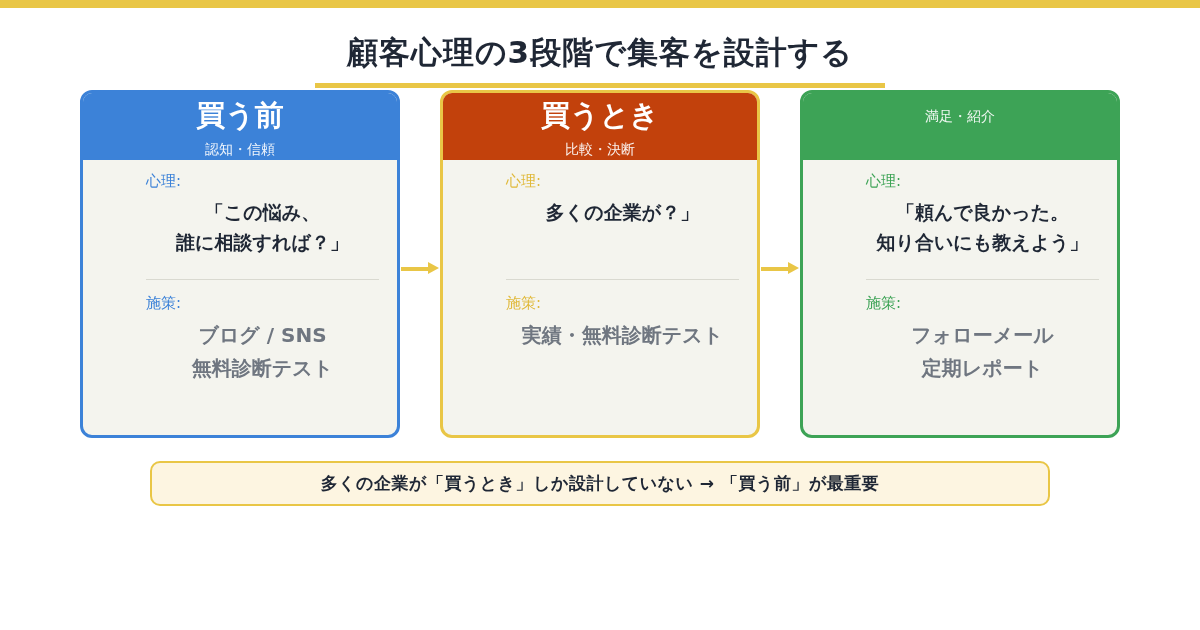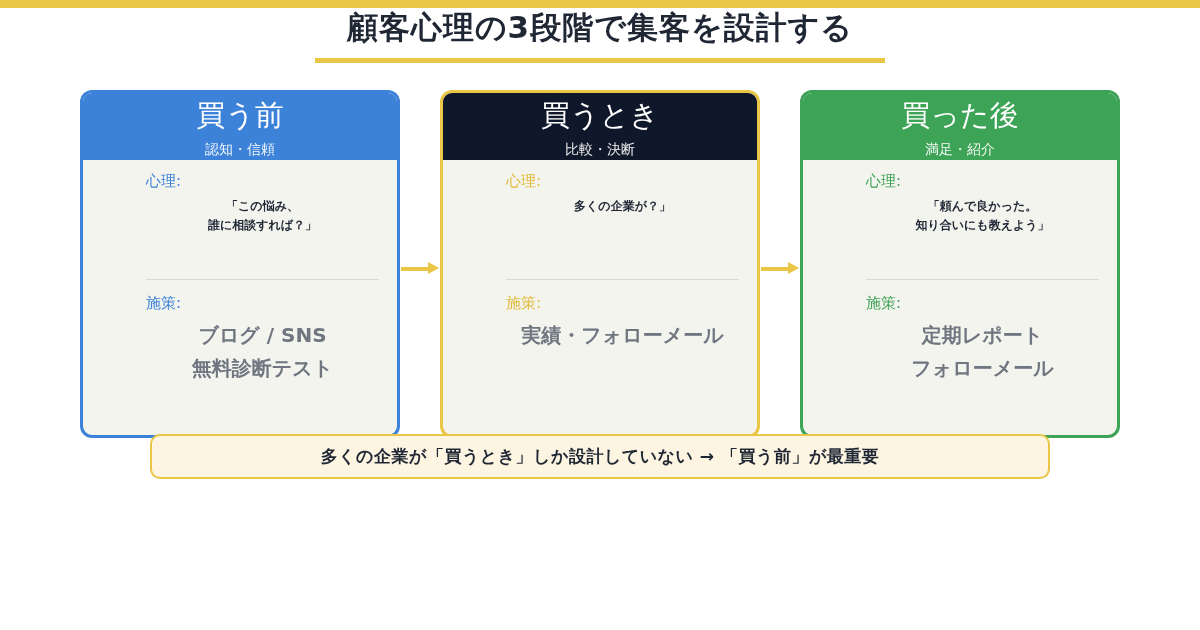--- a/index.html
+++ b/index.html
@@ -10,52 +10,52 @@
     position: relative;
     overflow: hidden;
   }
   .canvas { position: absolute; left: 0; top: 0; width: 1200px; height: 630px; }
 
   .top-bar {
     position: absolute; left: 0; top: 0; width: 1200px; height: 8px;
     background: #e9c646;
   }
 
-  .title-wrap { position: absolute; left: 0; top: 7px; width: 1200px; text-align: center; }
+  .title-wrap { position: absolute; left: 0; top: 32px; width: 1200px; text-align: center; }
   .page-title {
     font-size: 31px; font-weight: 800; color: #1f2735; letter-spacing: 1px;
   }
   .title-underline {
     width: 570px; height: 5px; background: #e9c646; margin: 9px auto 0;
   }
 
   .card {
     position: absolute; top: 90px; width: 320px; height: 348px;
     background: #f4f4ee; border-radius: 12px; overflow: hidden;
     border: 3px solid;
   }
   .card.blue   { left: 80px;  border-color: #3c82d8; }
   .card.yellow { left: 440px; border-color: #e9c646; }
   .card.green  { left: 800px; border-color: #3da356; }
 
   .card-header { height: 67px; text-align: center; padding-top: 6px; }
   .card.blue   .card-header { background: #3c82d8; }
-  .card.yellow .card-header { background: #0f172a; }
+  .card.yellow .card-header { background: #c2410c; }
   .card.green  .card-header { background: #3da356; }
-  .card-title { font-size: 29px; font-weight: 400; color: #ffffff; line-height: 1.15; }
+  .card-title { font-size: 29px; font-weight: 700; color: #ffffff; line-height: 1.15; }
   .card-subtitle { font-size: 14px; color: rgba(255,255,255,0.92); margin-top: 9px; }
 
   .card-body { padding: 12px 18px 0; margin-left: 45px; }
   .section-label { font-size: 15px; font-weight: 500; }
   .card.blue   .section-label { color: #3c82d8; }
   .card.yellow .section-label { color: #e0b93a; }
   .card.green  .section-label { color: #3da356; }
 
   .quote {
-    text-align: center; font-size: 12px; font-weight: 700; color: #1f2735;
+    text-align: center; font-size: 19px; font-weight: 700; color: #1f2735;
     line-height: 1.6; margin-top: 6px; min-height: 62px;
   }
   .divider { border: none; border-top: 1px solid #d9d9d0; margin: 20px 0 14px; }
   .measures {
     text-align: center; font-size: 20px; font-weight: 600; color: #6f7680;
     line-height: 1.65; margin-top: 6px;
   }
 
   .arrow {
     position: absolute; top: 264px; width: 38px; height: 9px;
@@ -66,21 +66,21 @@
     position: absolute; left: 0; top: 2.5px; width: 30px; height: 4px; background: #e9c646;
   }
   .arrow .head {
     position: absolute; right: 0; top: -2px; width: 0; height: 0;
     border-left: 11px solid #e9c646;
     border-top: 6.5px solid transparent;
     border-bottom: 6.5px solid transparent;
   }
 
   .note-banner {
-    position: absolute; left: 150px; top: 434px; width: 900px; height: 45px;
+    position: absolute; left: 150px; top: 461px; width: 900px; height: 45px;
     background: #fdf5e1; border: 2px solid #e9c646; border-radius: 10px;
     display: flex; align-items: center; justify-content: center;
   }
   .note-text { font-size: 17px; font-weight: 700; color: #1f2735; letter-spacing: 0.5px; }
 </style>
 </head>
 <body>
 
 <div class="canvas">
 
@@ -122,46 +122,45 @@
       <div class="card-subtitle">比較・決断</div>
     </div>
     <div class="card-body">
       <div class="section-label">心理:</div>
       <div class="quote">
         <div>多くの企業が？」</div>
       </div>
       <hr class="divider">
       <div class="section-label">施策:</div>
       <div class="measures">
-        <div>実績・フォローメール</div>
+        <div>実績・無料診断テスト</div>
       </div>
     </div>
   </div>
 
   <div class="arrow a2">
     <span class="shaft"></span>
     <span class="head"></span>
   </div>
 
   <div class="card green">
     <div class="card-header">
-      <div class="card-title">買った後</div>
       <div class="card-subtitle">満足・紹介</div>
     </div>
     <div class="card-body">
       <div class="section-label">心理:</div>
       <div class="quote">
         <div>「頼んで良かった。</div>
         <div>知り合いにも教えよう」</div>
       </div>
       <hr class="divider">
       <div class="section-label">施策:</div>
       <div class="measures">
+        <div>フォローメール</div>
         <div>定期レポート</div>
-        <div>フォローメール</div>
       </div>
     </div>
   </div>
 
   <div class="note-banner">
     <span class="note-text">多くの企業が「買うとき」しか設計していない →  「買う前」が最重要</span>
   </div>
 
 </div>
 

